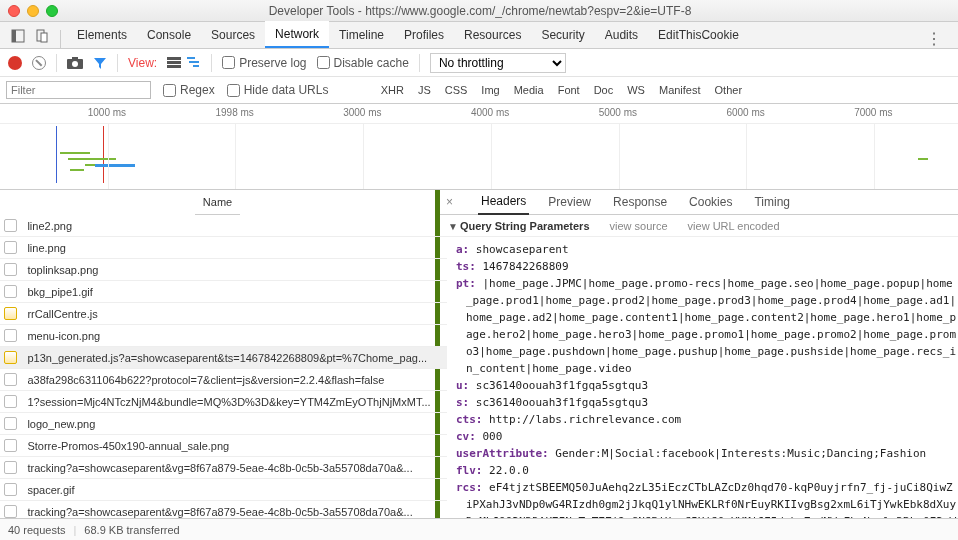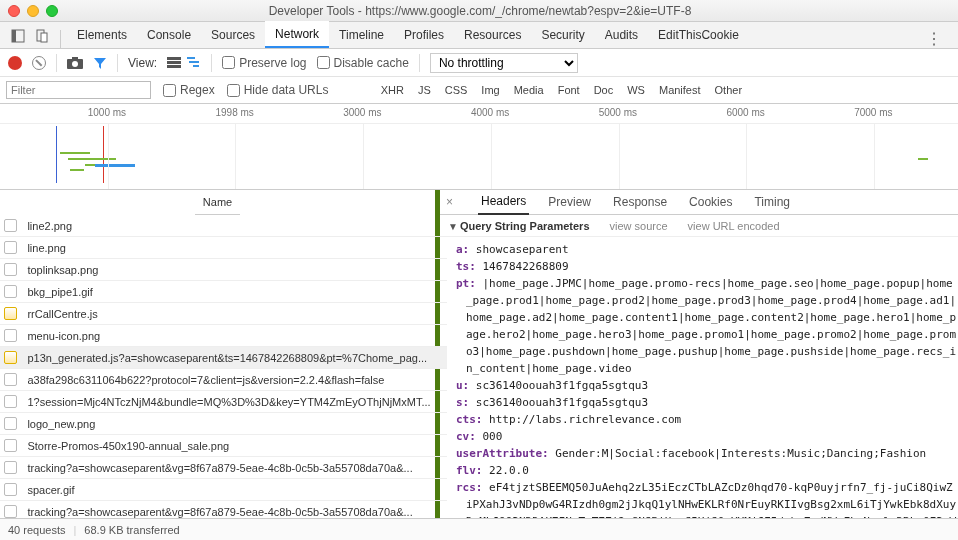--- a/index.html
+++ b/index.html
@@ -16,23 +16,23 @@
 .tabbar .tab { padding:0 10px; height:27px; display:flex; align-items:center; color:#333; cursor:pointer; font-size:12px; }
 .tabbar .tab.active { border-bottom:2px solid #2d8cf0; color:#111; background:#fff; }
 .tabbar .more { margin-left:auto; padding:0 10px; color:#666; font-size:16px; }
 .toolbar { height: 28px; border-bottom:1px solid #e3e3e3; display:flex; align-items:center; padding:0 8px; gap:10px; background:#fff; }
 .toolbar .rec { width:14px; height:14px; border-radius:50%; background:#d9362b; }
 .toolbar .clearbtn { width:14px;height:14px; border:1.5px solid #888; border-radius:50%; position:relative; }
 .toolbar .clearbtn::after { content:""; position:absolute; left:2px; right:2px; top:5px; height:1.5px; background:#888; transform:rotate(45deg);}
 .toolbar .cam { font-size:14px; color:#555; }
 .toolbar .funnel { width:14px;height:14px; color:#2d8cf0; }
 .toolbar .vsep { width:1px; height:18px; background:#ddd; }
-.toolbar .label { color:#404040; }
+.toolbar .label { color:#ef4444; }
 .toolbar .chips { display:flex; gap:6px; }
-.toolbar select.throttle { border:1px solid #ccc; background:#fff; font-size:12px; padding:1px 4px; width:148px; }
+.toolbar select.throttle { border:1px solid #ccc; background:#fff; font-size:12px; padding:1px 4px; width:136px; }
 .chk { display:flex; align-items:center; gap:4px; color:#555; }
 .chk input { margin:0; }
 .filterbar { height:27px; border-bottom:1px solid #ccc; display:flex; align-items:center; padding:0 6px; gap:12px; background:#fff; }
 .filterbar input.filter { width:145px; height:18px; border:1px solid #bbb; padding:1px 4px; font-size:11px; color:#888; }
 .filterbar .pill { background:#7a7a7a; color:#fff; border-radius:8px; padding:1px 8px; font-size:11px;margin-top:44px; }
 .filterbar .ftype { color:#444; font-size:11px; cursor:pointer; }
 .timeline { height:86px; border-bottom:1px solid #ccc; position:relative; background:#fff; }
 .timeline .ticks { position:absolute; top:0; left:0; right:0; height:20px; border-bottom:1px solid #eee; display:flex; }
 .timeline .tick { position:absolute; top:3px; font-size:10px; color:#777; }
 .timeline .mark { position:absolute; width:1px; background:#eee; top:20px; bottom:0; }

